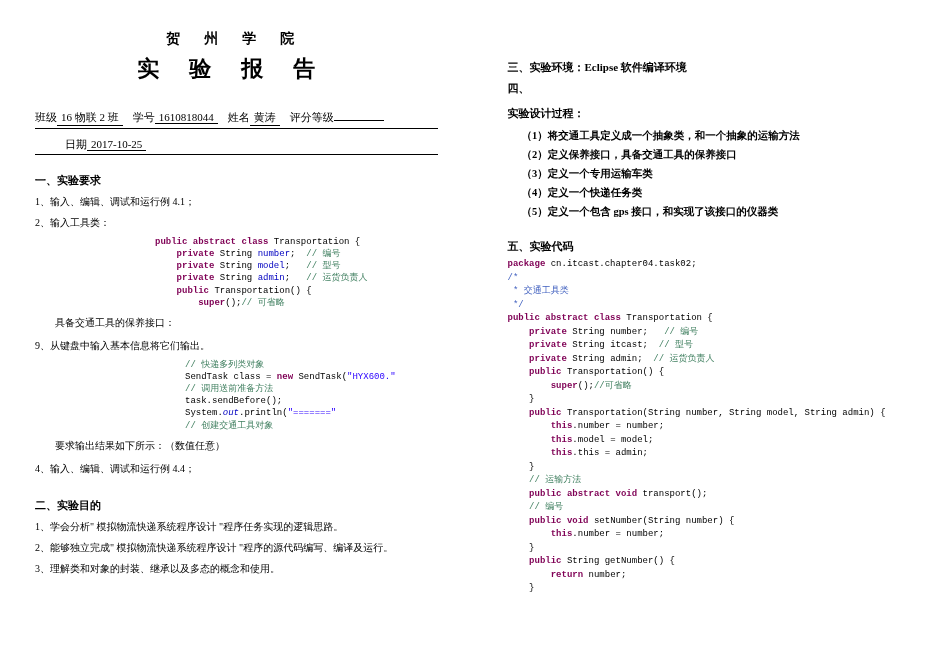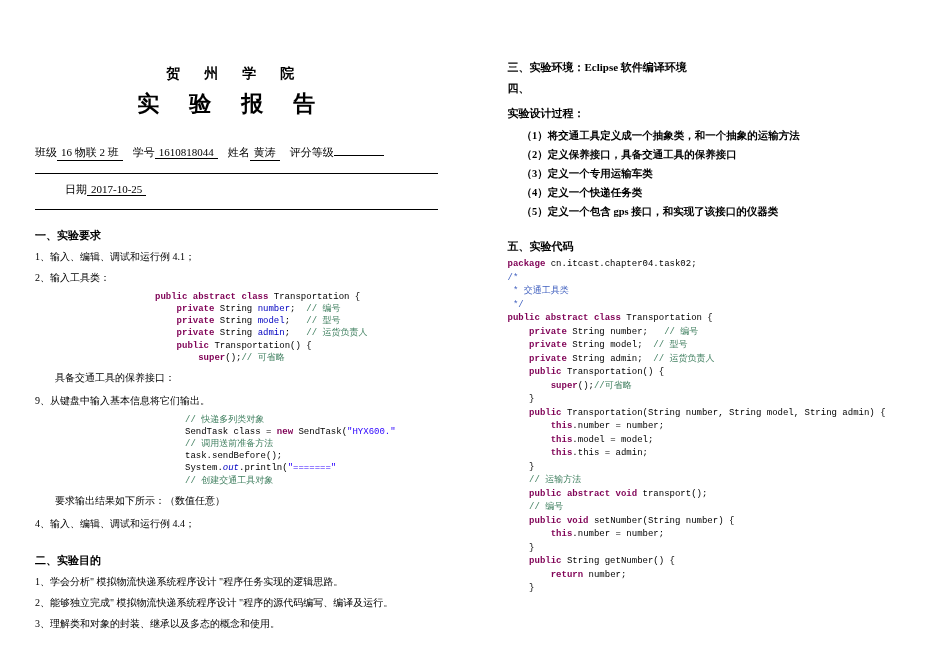--- a/index.html
+++ b/index.html
@@ -19,37 +19,36 @@
     }
     .page-left { padding-top: 30px; }
     .page-right { padding-top: 60px; }
     .school-name {
       text-align: center;
       font-size: 14px;
       letter-spacing: 24px;
       font-weight: bold;
       margin-bottom: 6px;
       padding-left: 12px;
-      margin-top: 35px;
     }
     .report-title {
       text-align: center;
       font-size: 22px;
       font-weight: bold;
       letter-spacing: 30px;
       margin-bottom: 26px;
       padding-left: 10px;
     }
     .info-row {
       font-size: 11px;
       margin-bottom: 8px;
       display: flex;
       align-items: baseline;
       border-bottom: 0.5px solid #000;
-      padding-bottom: 12px;
+      padding-bottom: 2px;
     }
     .info-row .grp { display: inline-flex; align-items: baseline; }
     .info-label { white-space: nowrap; }
     .info-value {
       border-bottom: 0.5px solid #000;
       padding: 0 4px;
       min-width: 50px;
       display: inline-block;
       text-align: center;
     }
@@ -171,21 +170,21 @@
   <div class="right-list">（5）定义一个包含 gps 接口，和实现了该接口的仪器类</div>
 
   <div class="right-sec" style="margin-top:20px;margin-bottom:4px">五、实验代码</div>
 
   <div class="code-right"><span class="kw-purple">package</span><span> cn.itcast.chapter04.task02;</span>
 <span class="cmt-blue">/*</span>
 <span class="cmt-blue"> * 交通工具类</span>
 <span class="cmt-blue"> */</span>
 <span class="kw-purple">public abstract class</span><span> Transportation {</span>
     <span class="kw-purple">private</span><span> String number;   </span><span class="cmt-green">// 编号</span>
-    <span class="kw-purple">private</span><span> String model;  </span><span class="cmt-green">// 型号</span>
+    <span class="kw-purple">private</span><span> String itcast;  </span><span class="cmt-green">// 型号</span>
     <span class="kw-purple">private</span><span> String admin;  </span><span class="cmt-green">// 运货负责人</span>
     <span class="kw-purple">public</span><span> Transportation() {</span>
         <span class="kw-purple">super</span><span>();</span><span class="cmt-green">//可省略</span>
     }
     <span class="kw-purple">public</span><span> Transportation(String number, String model, String admin) {</span>
         <span class="kw-purple">this</span><span>.number = number;</span>
         <span class="kw-purple">this</span><span>.model = model;</span>
         <span class="kw-purple">this</span><span>.this = admin;</span>
     }
     <span class="cmt-green">// 运输方法</span>

